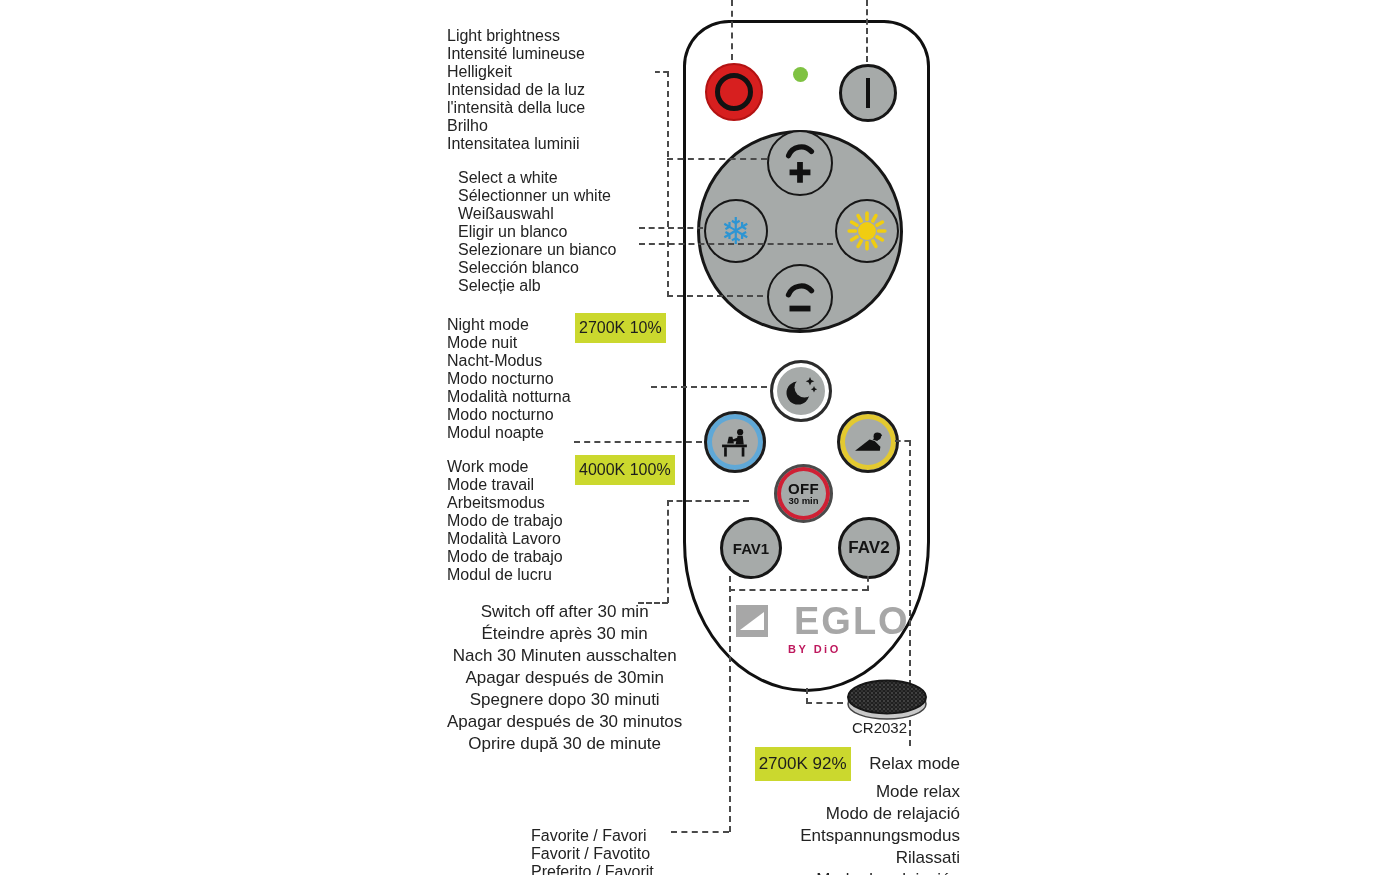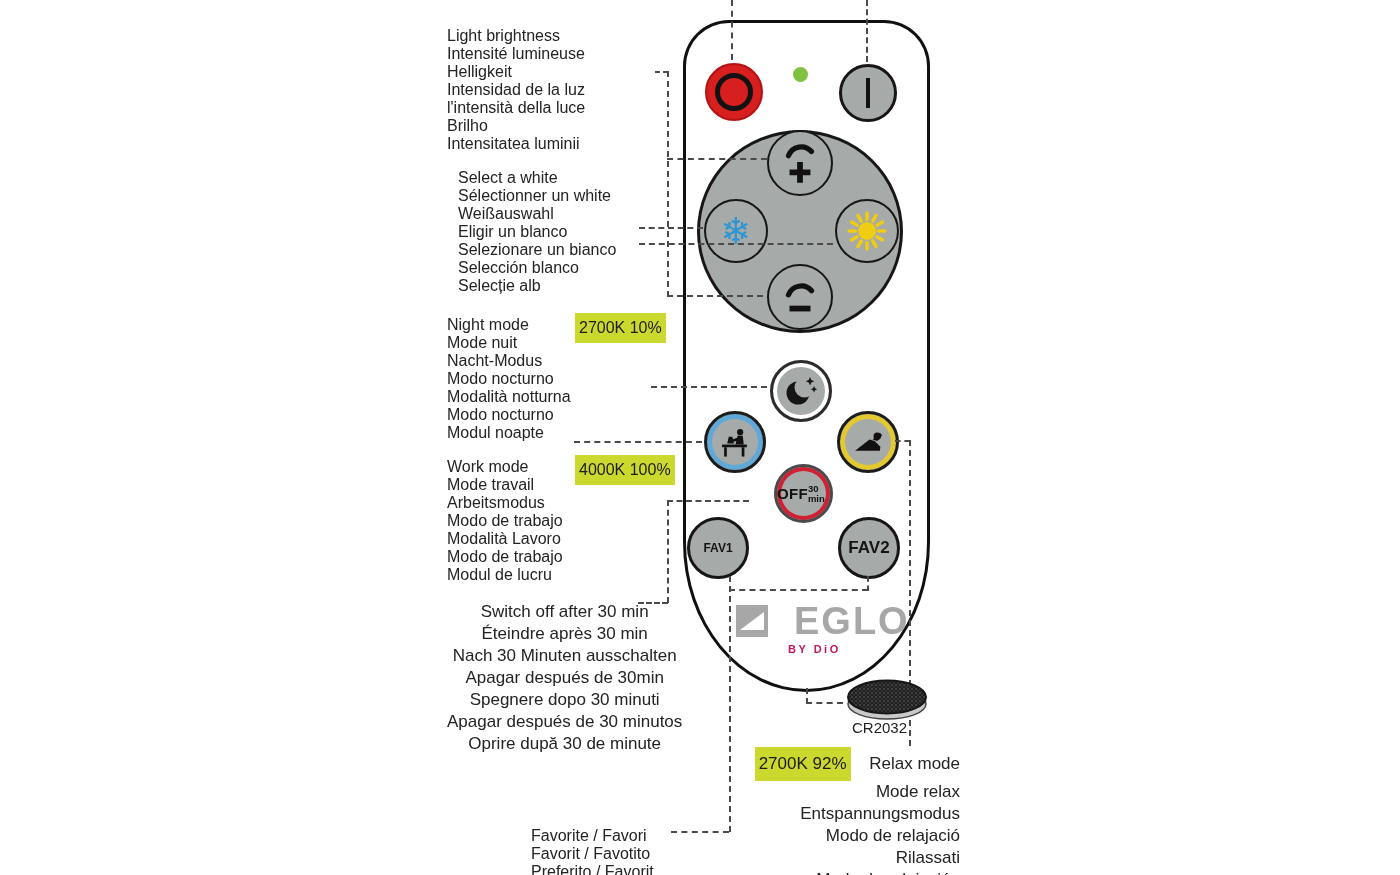--- a/index.html
+++ b/index.html
@@ -39,24 +39,24 @@
   #btn-warm{left:149px;top:176px;width:64px;height:64px;}
   #btn-down{left:81px;top:241px;width:66px;height:66px;}
   #btn-night{left:84px;top:337px;width:62px;height:62px;background:#a6aaa9;
              border:3px solid #2c2c2c;box-shadow:inset 0 0 0 4px #ffffff;}
   #btn-work{left:18px;top:388px;width:62px;height:62px;background:#a6aaa9;
             border:3px solid #1c1c1c;box-shadow:inset 0 0 0 5px #5fa8d7;}
   #btn-relax{left:151px;top:388px;width:62px;height:62px;background:#a6aaa9;
              border:3px solid #1c1c1c;box-shadow:inset 0 0 0 5px #e3c930;}
   #btn-off30{left:88px;top:441px;width:59px;height:59px;background:#a6aaa9;
              border:3px solid #4a4a4a;box-shadow:inset 0 0 0 4px #cf2034;
-             flex-direction:row;color:#111;}
+             flex-direction:column;color:#111;}
   #btn-off30 .t1{font-size:15px;font-weight:800;line-height:14px;letter-spacing:.3px;}
   #btn-off30 .t2{font-size:9.5px;font-weight:700;line-height:10px;}
-  #btn-fav1{left:1px;top:494px;width:62px;height:62px;font-weight:700;font-size:12px;color:#141414;}
+  #btn-fav1{left:34px;top:494px;width:62px;height:62px;font-weight:700;font-size:15px;color:#141414;}
   #btn-fav2{left:152px;top:494px;width:62px;height:62px;font-weight:700;font-size:17px;color:#141414;}
   #logo{position:absolute;left:50px;top:580px;z-index:10;}
   #logo .row{display:flex;align-items:center;gap:26px;}
   #logo .eglo{font-size:38px;font-weight:700;letter-spacing:2px;color:#a7a7a7;line-height:36px;}
   #logo .by{font-size:11px;letter-spacing:2.5px;color:#be185d;margin:4px 0 0 52px;font-weight:700;}
   #battery{position:absolute;left:843px;top:672px;z-index:12;}
   #battery-label{position:absolute;left:852px;top:719px;font-size:15px;color:#222;z-index:12;}
 </style>
 </head>
 <body>
@@ -122,22 +122,22 @@
   <div class="ln">Favorit / Favotito</div>
   <div class="ln">Preferito / Favorit</div>
 </div>
 
 <div class="ann big" style="left:660px;top:747px;width:300px;text-align:right">
   <div class="ln">
     <span class="badge" style="margin-right:14px">2700K 92%</span>
     <span>Relax mode</span>
   </div>
   <div class="ln">Mode relax</div>
+  <div class="ln">Modo de relajació</div>
   <div class="ln">Entspannungsmodus</div>
-  <div class="ln">Modo de relajació</div>
   <div class="ln">Rilassati</div>
   <div class="ln">Modo de relajación</div>
 </div>
 
 <div id="remote">
 
   <div class="btn" id="btn-off">
     <div class="ring"></div>
   </div>
 

